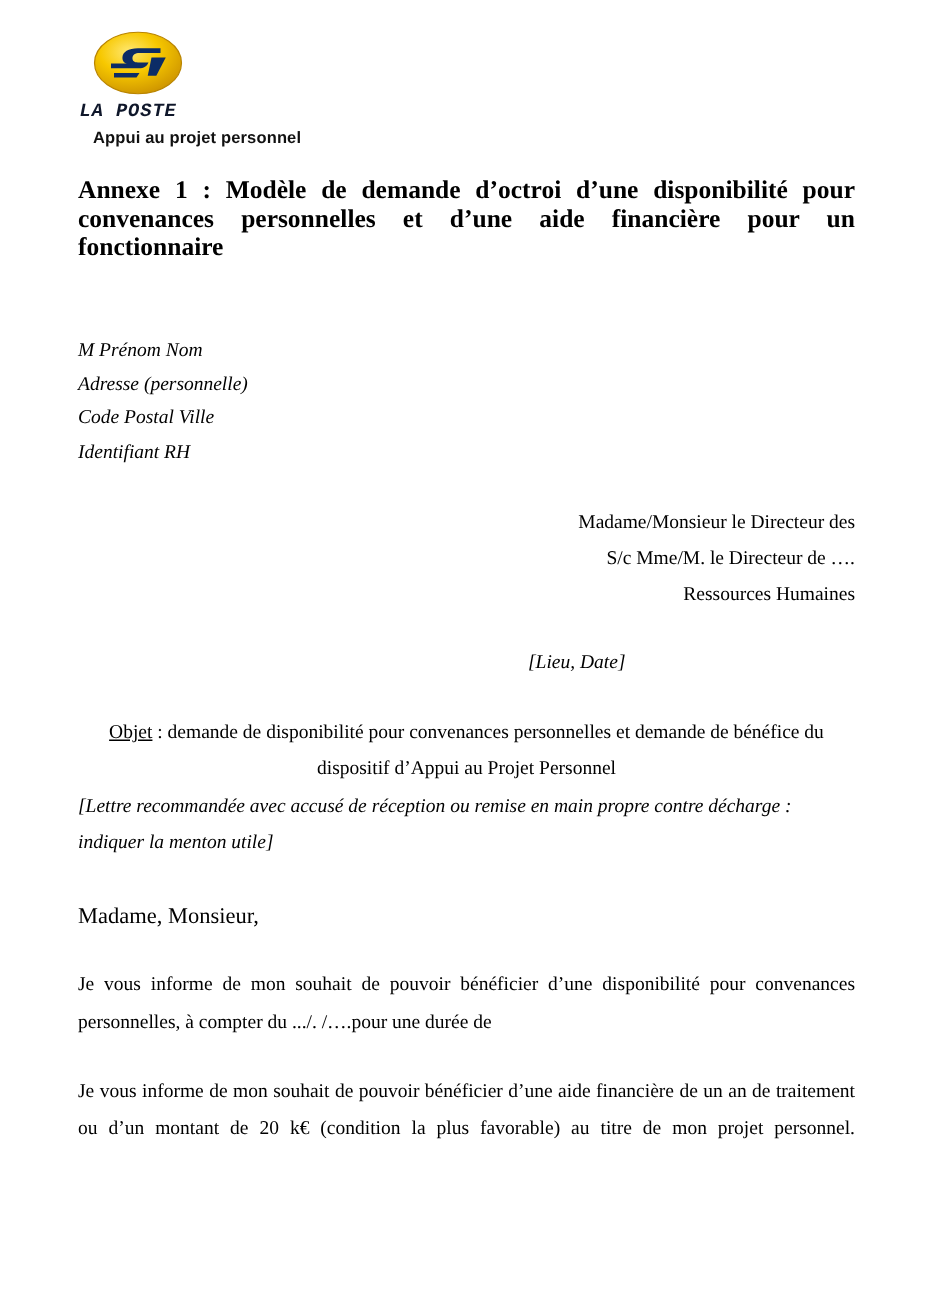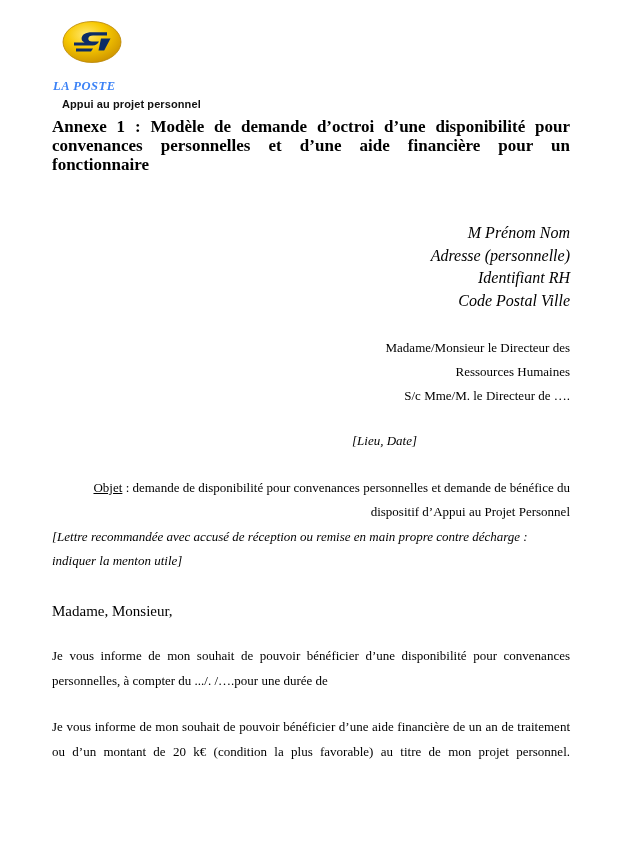--- a/index.html
+++ b/index.html
@@ -39,28 +39,28 @@
     margin-left: 10px;
   }
   .logo-oval {
     position: absolute;
     left: 0;
     top: 0;
     width: 60px;
     height: 44px;
   }
   .wordmark {
-    margin-top: 14px;
+    margin-top: 2px;
     margin-left: 1px;
-    font-family: Liberation Serif, serif;
+    font-family: Liberation Mono, monospace;
     font-style: italic;
     font-weight: bold;
     font-size: 12.5px;
     letter-spacing: 0.6px;
-    color: #3b82f6;
+    color: #0f172a;
     line-height: 14px;
   }
   .tagline {
     margin-top: 5px;
     margin-left: 10px;
     font-family: "Liberation Sans", "DejaVu Sans", sans-serif;
     font-weight: bold;
     font-size: 11px;
     letter-spacing: 0.1px;
     color: #111111;
@@ -87,23 +87,22 @@
     content: "";
     display: inline-block;
     width: 100%;
   }
 
   .sender-block {
     margin-top: 29px;
   }
   .sender-line {
     font-style: italic;
-    font-size: 16px;
+    font-size: 13px;
     line-height: 22.6px;
-    text-align: right;
   }
 
   .recipient-block {
     margin-top: 24px;
     margin-left: 300px;
     text-align: right;
   }
   .recipient-line {
     font-size: 13px;
     line-height: 24px;
@@ -113,21 +112,21 @@
     margin-left: 300px;
     font-style: italic;
     font-size: 13px;
     line-height: 21px;
   }
 
   .objet-para {
     margin-top: 25px;
     font-size: 13px;
     line-height: 24px;
-    text-align: right;
+    text-align: center;
   }
   .objet-label {
     text-decoration: underline;
   }
 
   .bracket-note {
     margin-top: 1px;
     font-style: italic;
     font-size: 13px;
     line-height: 24px;
@@ -187,28 +186,28 @@
     <div class="tagline">Appui au projet personnel</div>
   </div>
 
   <div class="content">
 
     <div class="doc-title">Annexe 1 : Modèle de demande d’octroi d’une disponibilité pour convenances personnelles et d’une aide financière pour un fonctionnaire</div>
 
     <div class="sender-block">
       <div class="sender-line">M Prénom Nom</div>
       <div class="sender-line">Adresse (personnelle)</div>
+      <div class="sender-line">Code Postal Ville</div>
       <div class="sender-line">Identifiant RH</div>
-      <div class="sender-line">Code Postal Ville</div>
     </div>
 
     <div class="recipient-block">
       <div class="recipient-line">Madame/Monsieur le Directeur des</div>
+      <div class="recipient-line">S/c Mme/M. le Directeur de ….</div>
       <div class="recipient-line">Ressources Humaines</div>
-      <div class="recipient-line">S/c Mme/M. le Directeur de ….</div>
     </div>
 
     <div class="place-date">[Lieu, Date]</div>
 
     <div class="objet-para">
       <span class="objet-label">Objet</span><span> : demande de disponibilité pour convenances personnelles et demande de bénéfice du dispositif d’Appui au Projet Personnel</span>
     </div>
 
     <div class="bracket-note">[Lettre recommandée avec accusé de réception ou remise en main propre contre décharge : indiquer la menton utile]</div>
 

